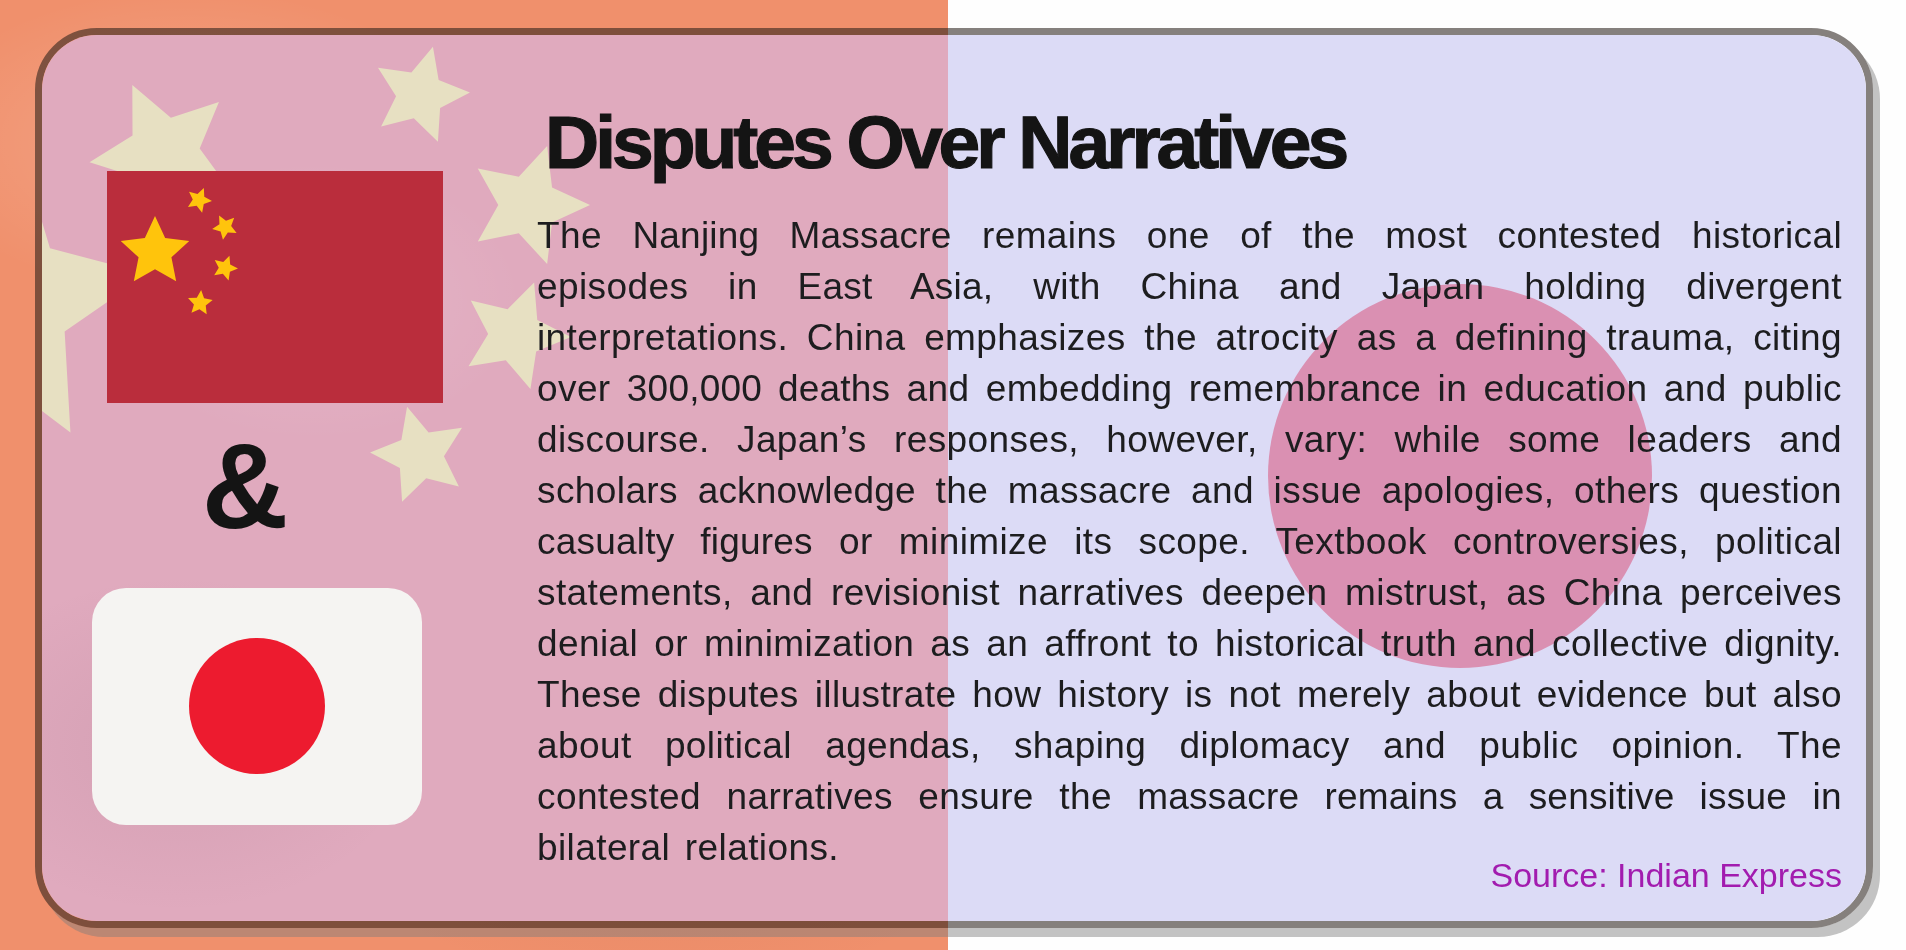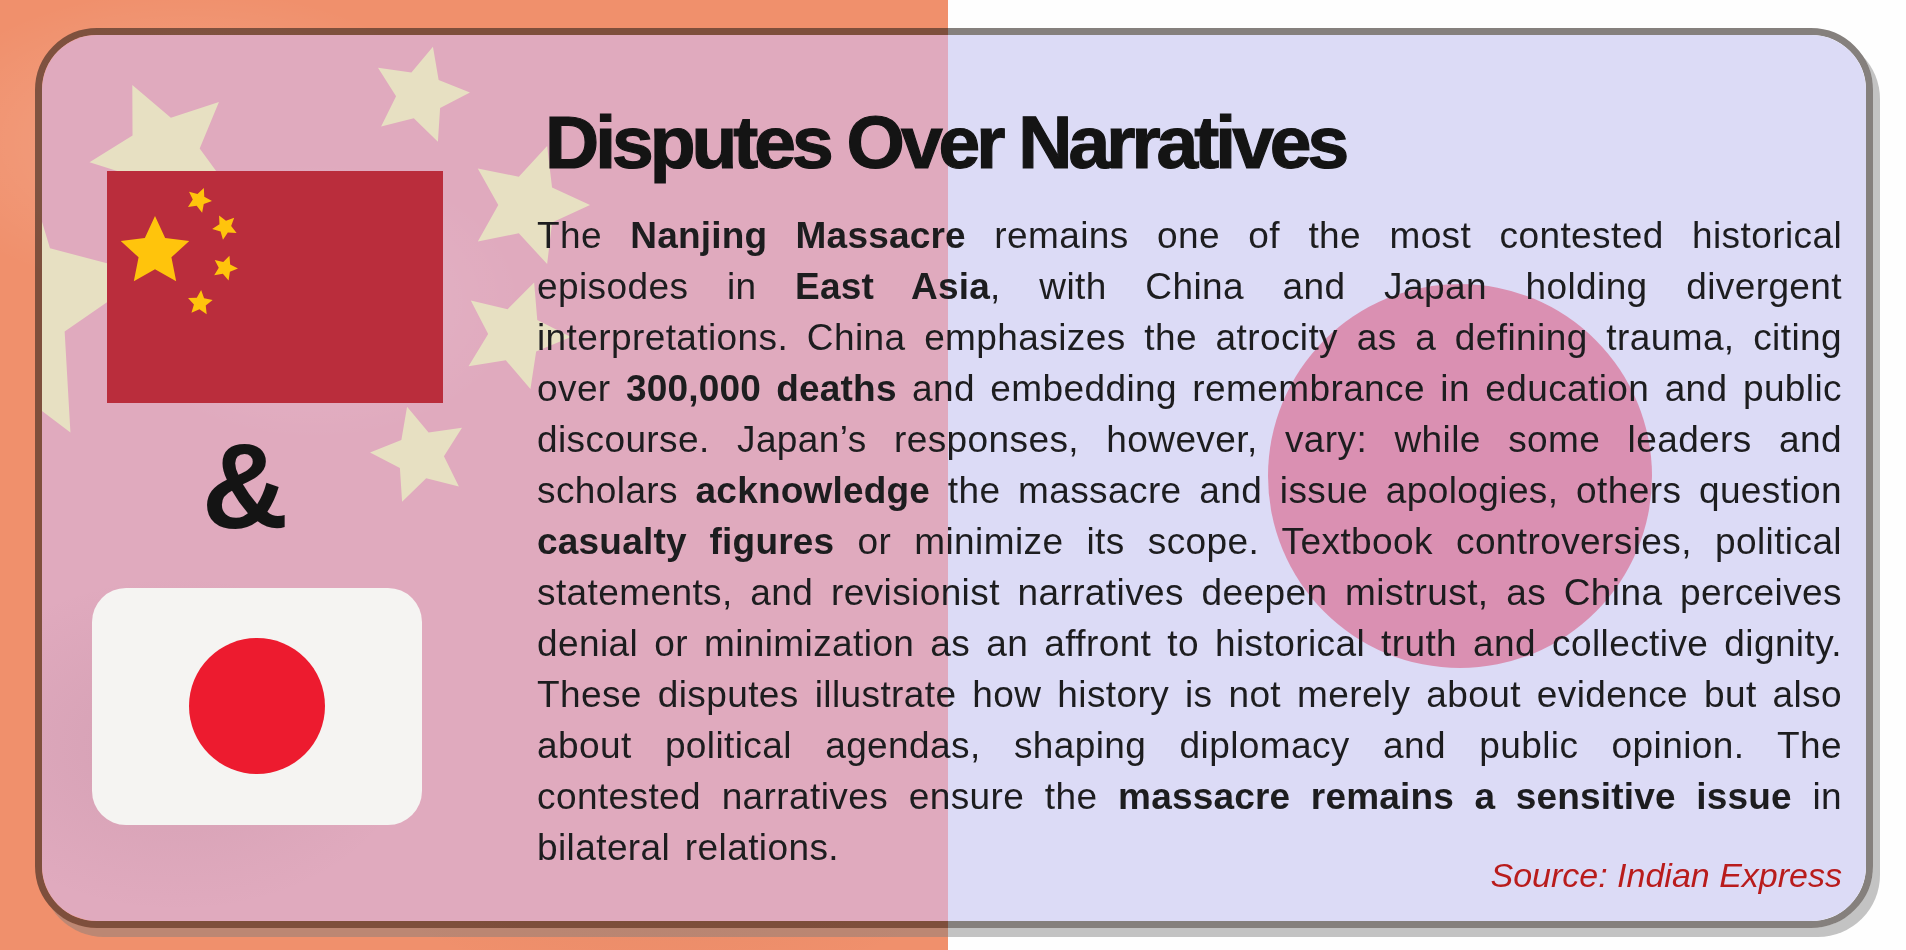--- a/index.html
+++ b/index.html
@@ -80,24 +80,24 @@
     letter-spacing: -4px; color: #141414;
     -webkit-text-stroke: 1.2px #141414;
   }
   .body-text {
     margin: 24px 0 0 0;
     font-size: 37px; line-height: 51px;
     letter-spacing: 0.4px; word-spacing: 4px;
     text-align: justify;
     color: #1D1D1F;
   }
-  .body-text b { font-weight: 700; letter-spacing: 0.2px; margin-top: 45px; }
+  .body-text b { font-weight: 400; letter-spacing: 0.2px; margin-top: 45px; }
   .source {
     position: absolute; top: 816px; right: 24px;
-    font-size: 34px; line-height: 48px; color: #b91c1c; font-style: italic;
+    font-size: 34px; line-height: 48px; color: #a21caf;
   }
 </style>
 </head>
 <body>
 
 <div class="bg-left"></div>
 <div class="bg-right"></div>
 
 <div class="card">
   <div class="panel-left"></div>

